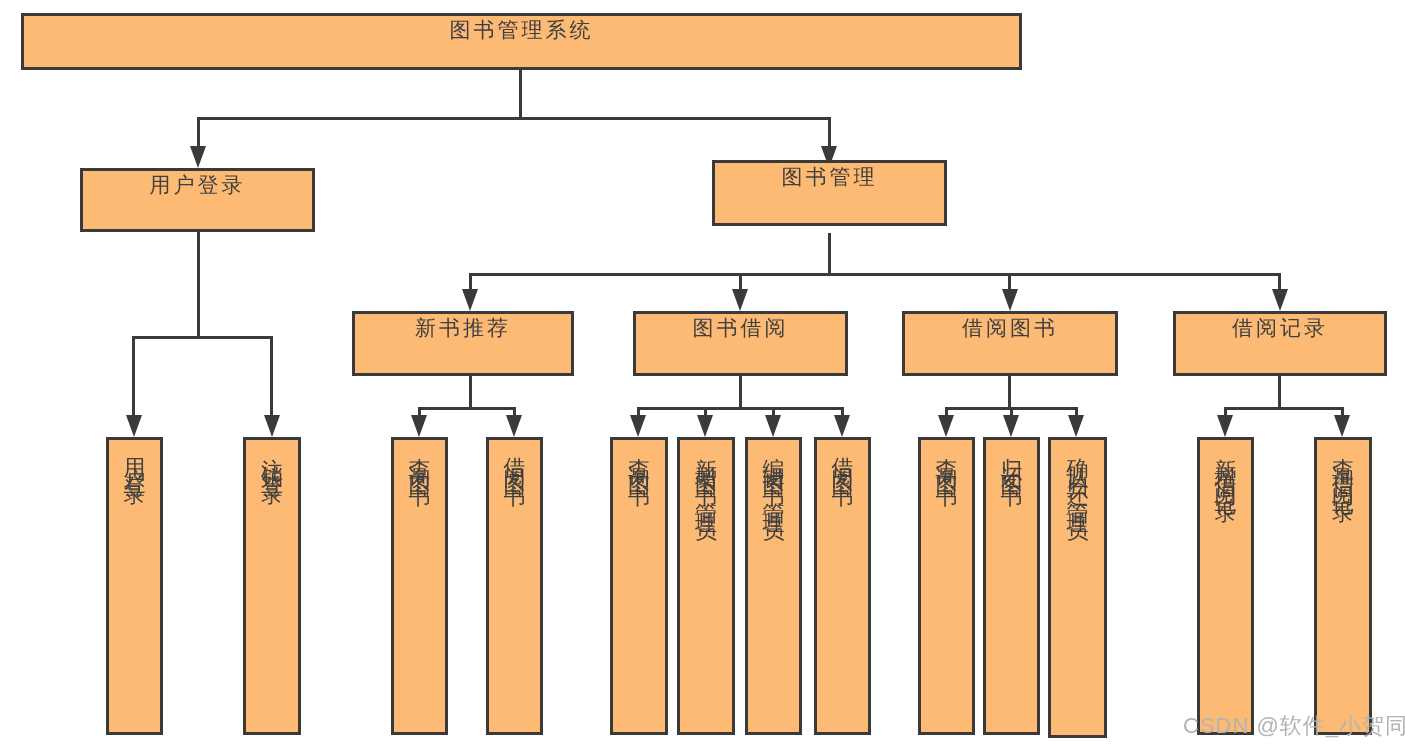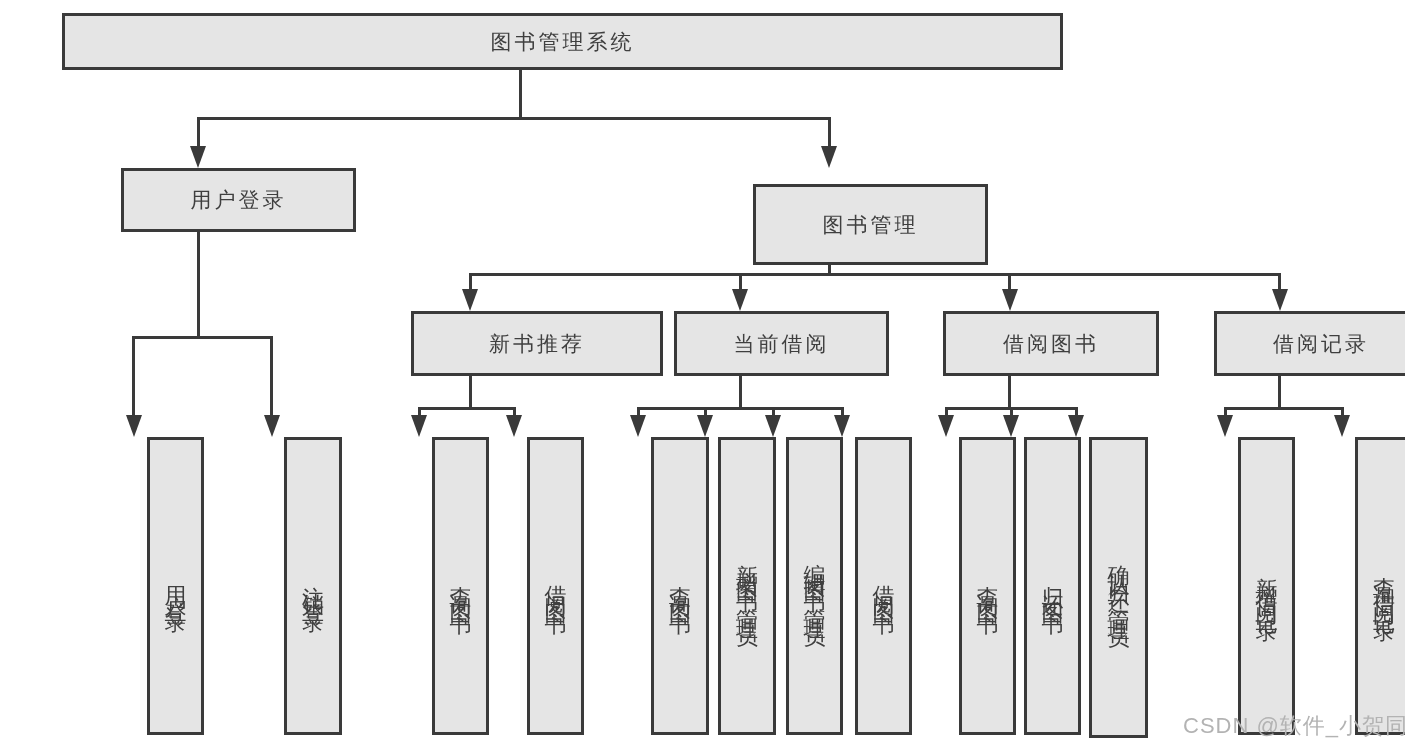--- a/index.html
+++ b/index.html
@@ -1,24 +1,23 @@
 <!DOCTYPE html>
 <html style="--bg: #ffffff; --line: #3a3a3a; --text: #3f3f3f; --watermark: #b3b3b3;"><head>
 <meta charset="utf-8">
 <style>
   html,body{margin:0;padding:0;background:#ffffff;}
   body{font-family:"Liberation Sans","DejaVu Sans",sans-serif;}
   #stage{position:relative;width:1405px;height:747px;background:var(--bg,#ffffff);overflow:hidden;}
   .box{
-    position:absolute;box-sizing:border-box;background:#e5e5e5;
+    position:absolute;box-sizing:border-box;background:#fdba74;
     border:3px solid var(--line,#3a3a3a);
-    display:flex;align-items:center;justify-content:center;
+    display:flex;justify-content:center;
     color:var(--text,#3f3f3f);font-size:21px;letter-spacing:3px;
     z-index:2;
-    margin-left:41px;
   }
   .vbox{z-index:2;}
   .vbox .vtext{
     writing-mode:vertical-rl;text-orientation:mixed;
     font-size:22px;line-height:1;letter-spacing:9px;
     color:var(--text,#3f3f3f);white-space:nowrap;
   }
   .vline{position:absolute;width:3px;background:var(--line,#3a3a3a);z-index:1;}
   .hline{position:absolute;height:3px;background:var(--line,#3a3a3a);z-index:1;}
   .arr{
@@ -37,30 +36,30 @@
 <div id="stage">
 
   <div class="box" style="left:21px;top:13px;width:1001px;height:57px;">
     <span>图书管理系统</span>
   </div>
 
   <div class="box" style="left:80px;top:168px;width:235px;height:64px;">
     <span>用户登录</span>
   </div>
 
-  <div class="box" style="left:712px;top:184px;width:235px;height:81px;">
+  <div class="box" style="left:712px;top:160px;width:235px;height:66px;">
     <span>图书管理</span>
   </div>
 
-  <div class="box" style="left:370px;top:311px;width:252px;height:65px;">
+  <div class="box" style="left:352px;top:311px;width:222px;height:65px;">
     <span>新书推荐</span>
   </div>
 
   <div class="box" style="left:633px;top:311px;width:215px;height:65px;">
-    <span>当前借阅</span>
+    <span>图书借阅</span>
   </div>
 
   <div class="box" style="left:902px;top:311px;width:216px;height:65px;">
     <span>借阅图书</span>
   </div>
 
   <div class="box" style="left:1173px;top:311px;width:214px;height:65px;">
     <span>借阅记录</span>
   </div>
 

